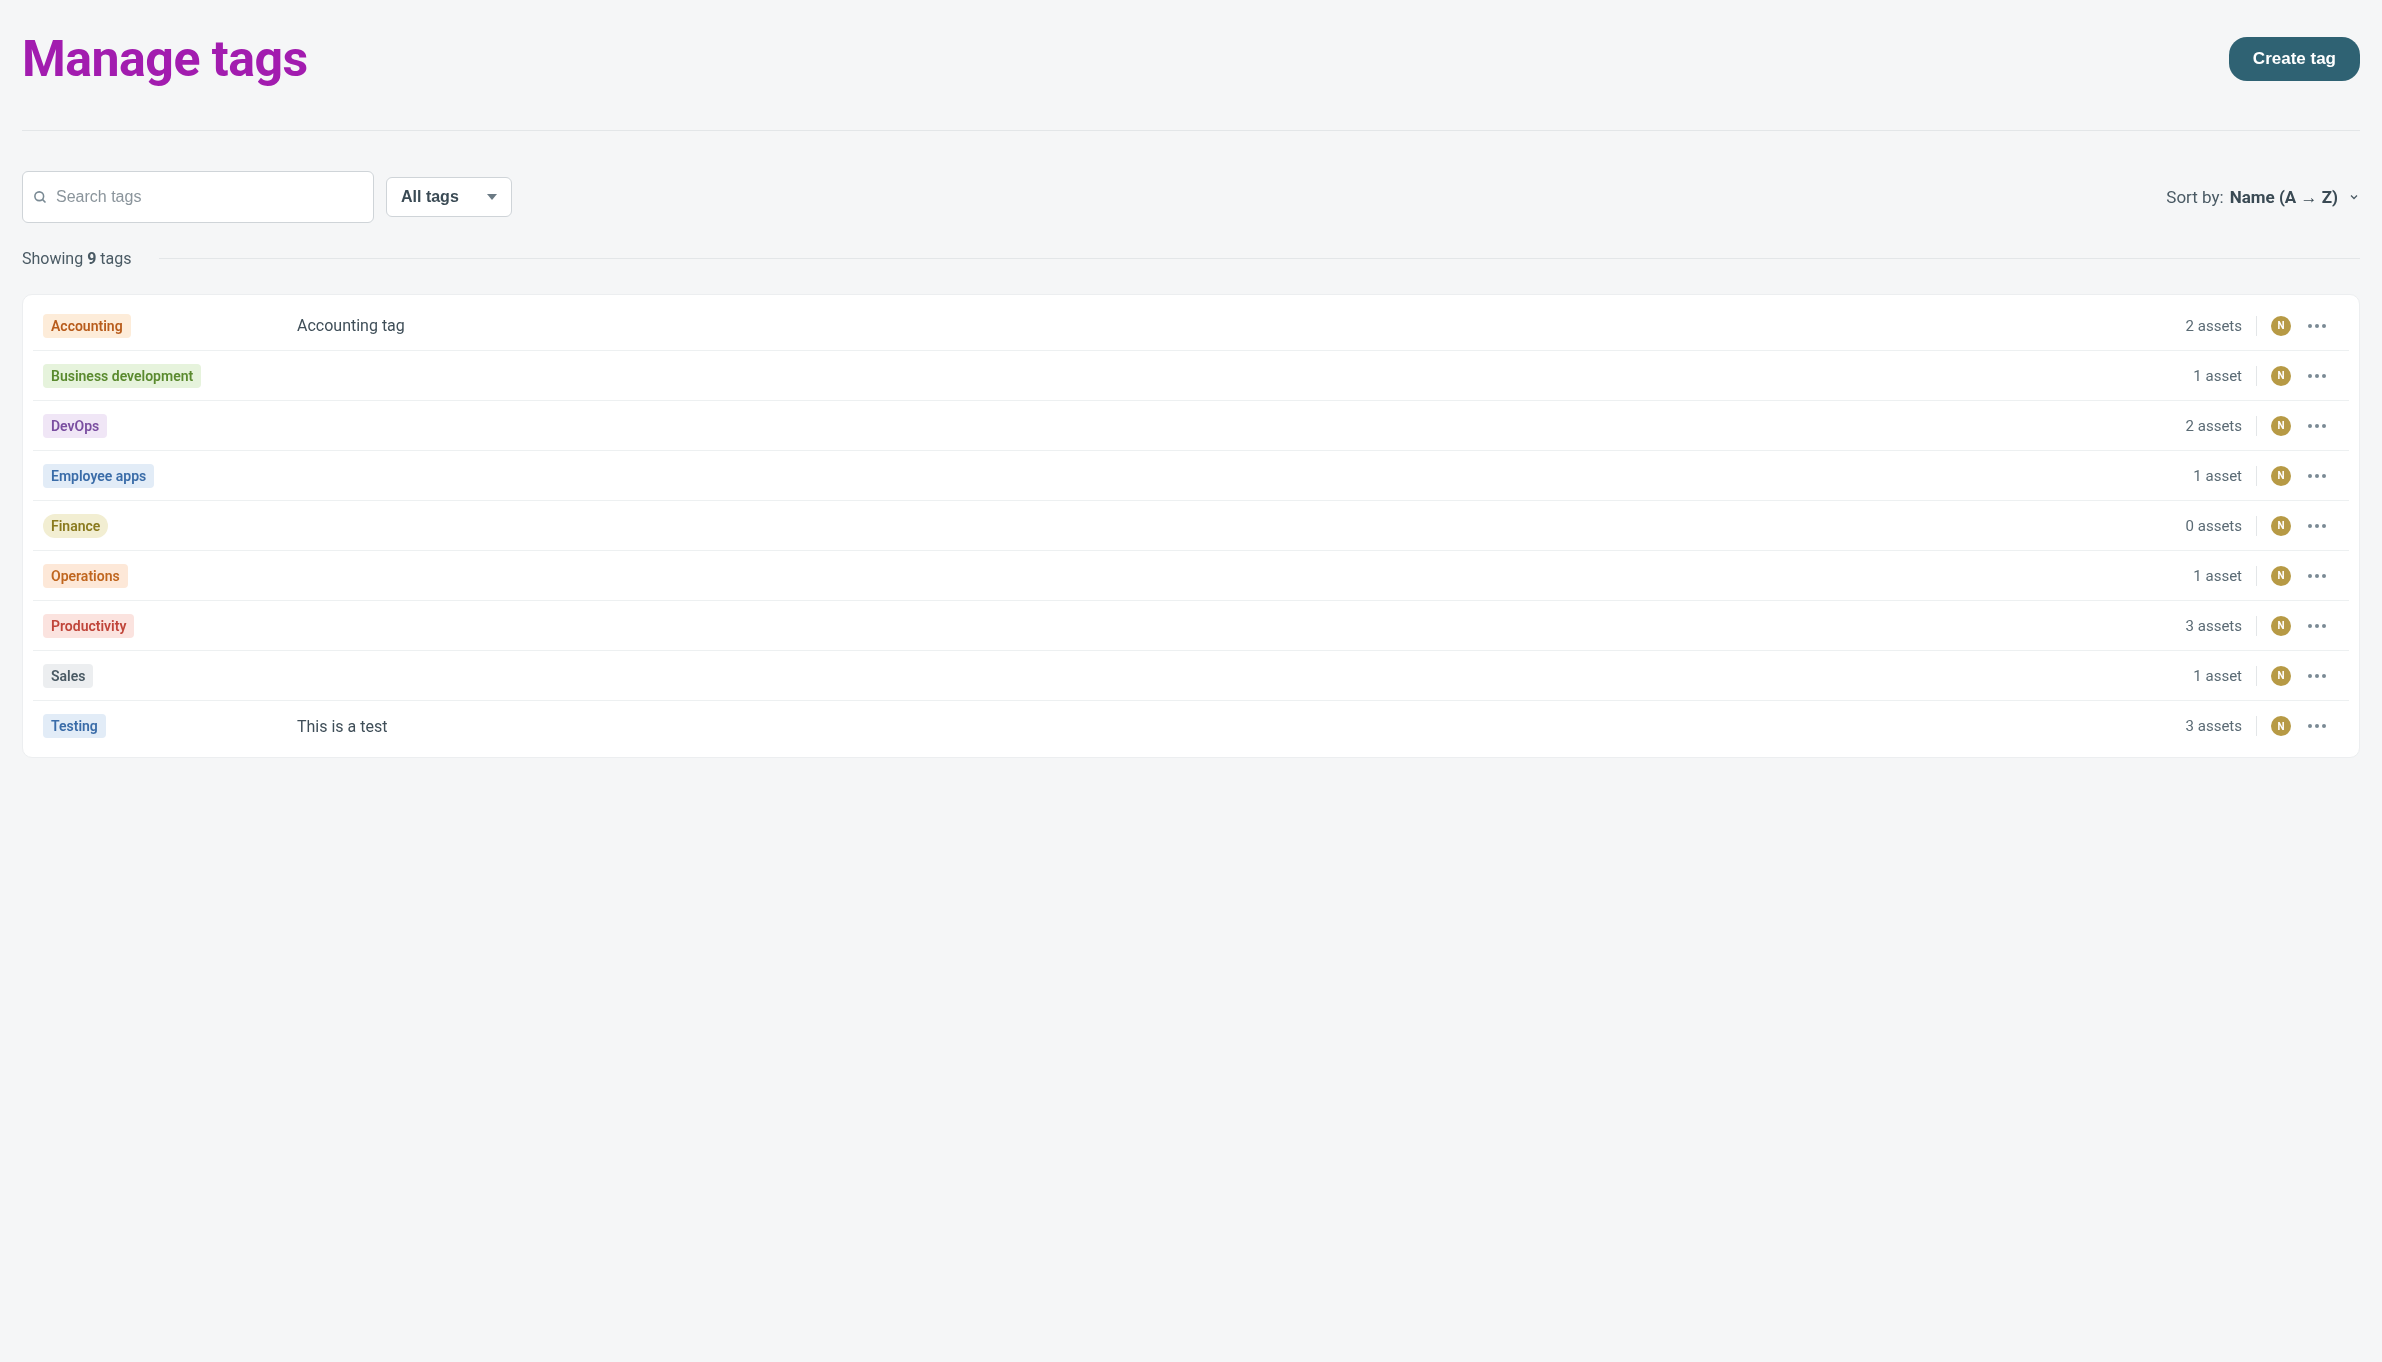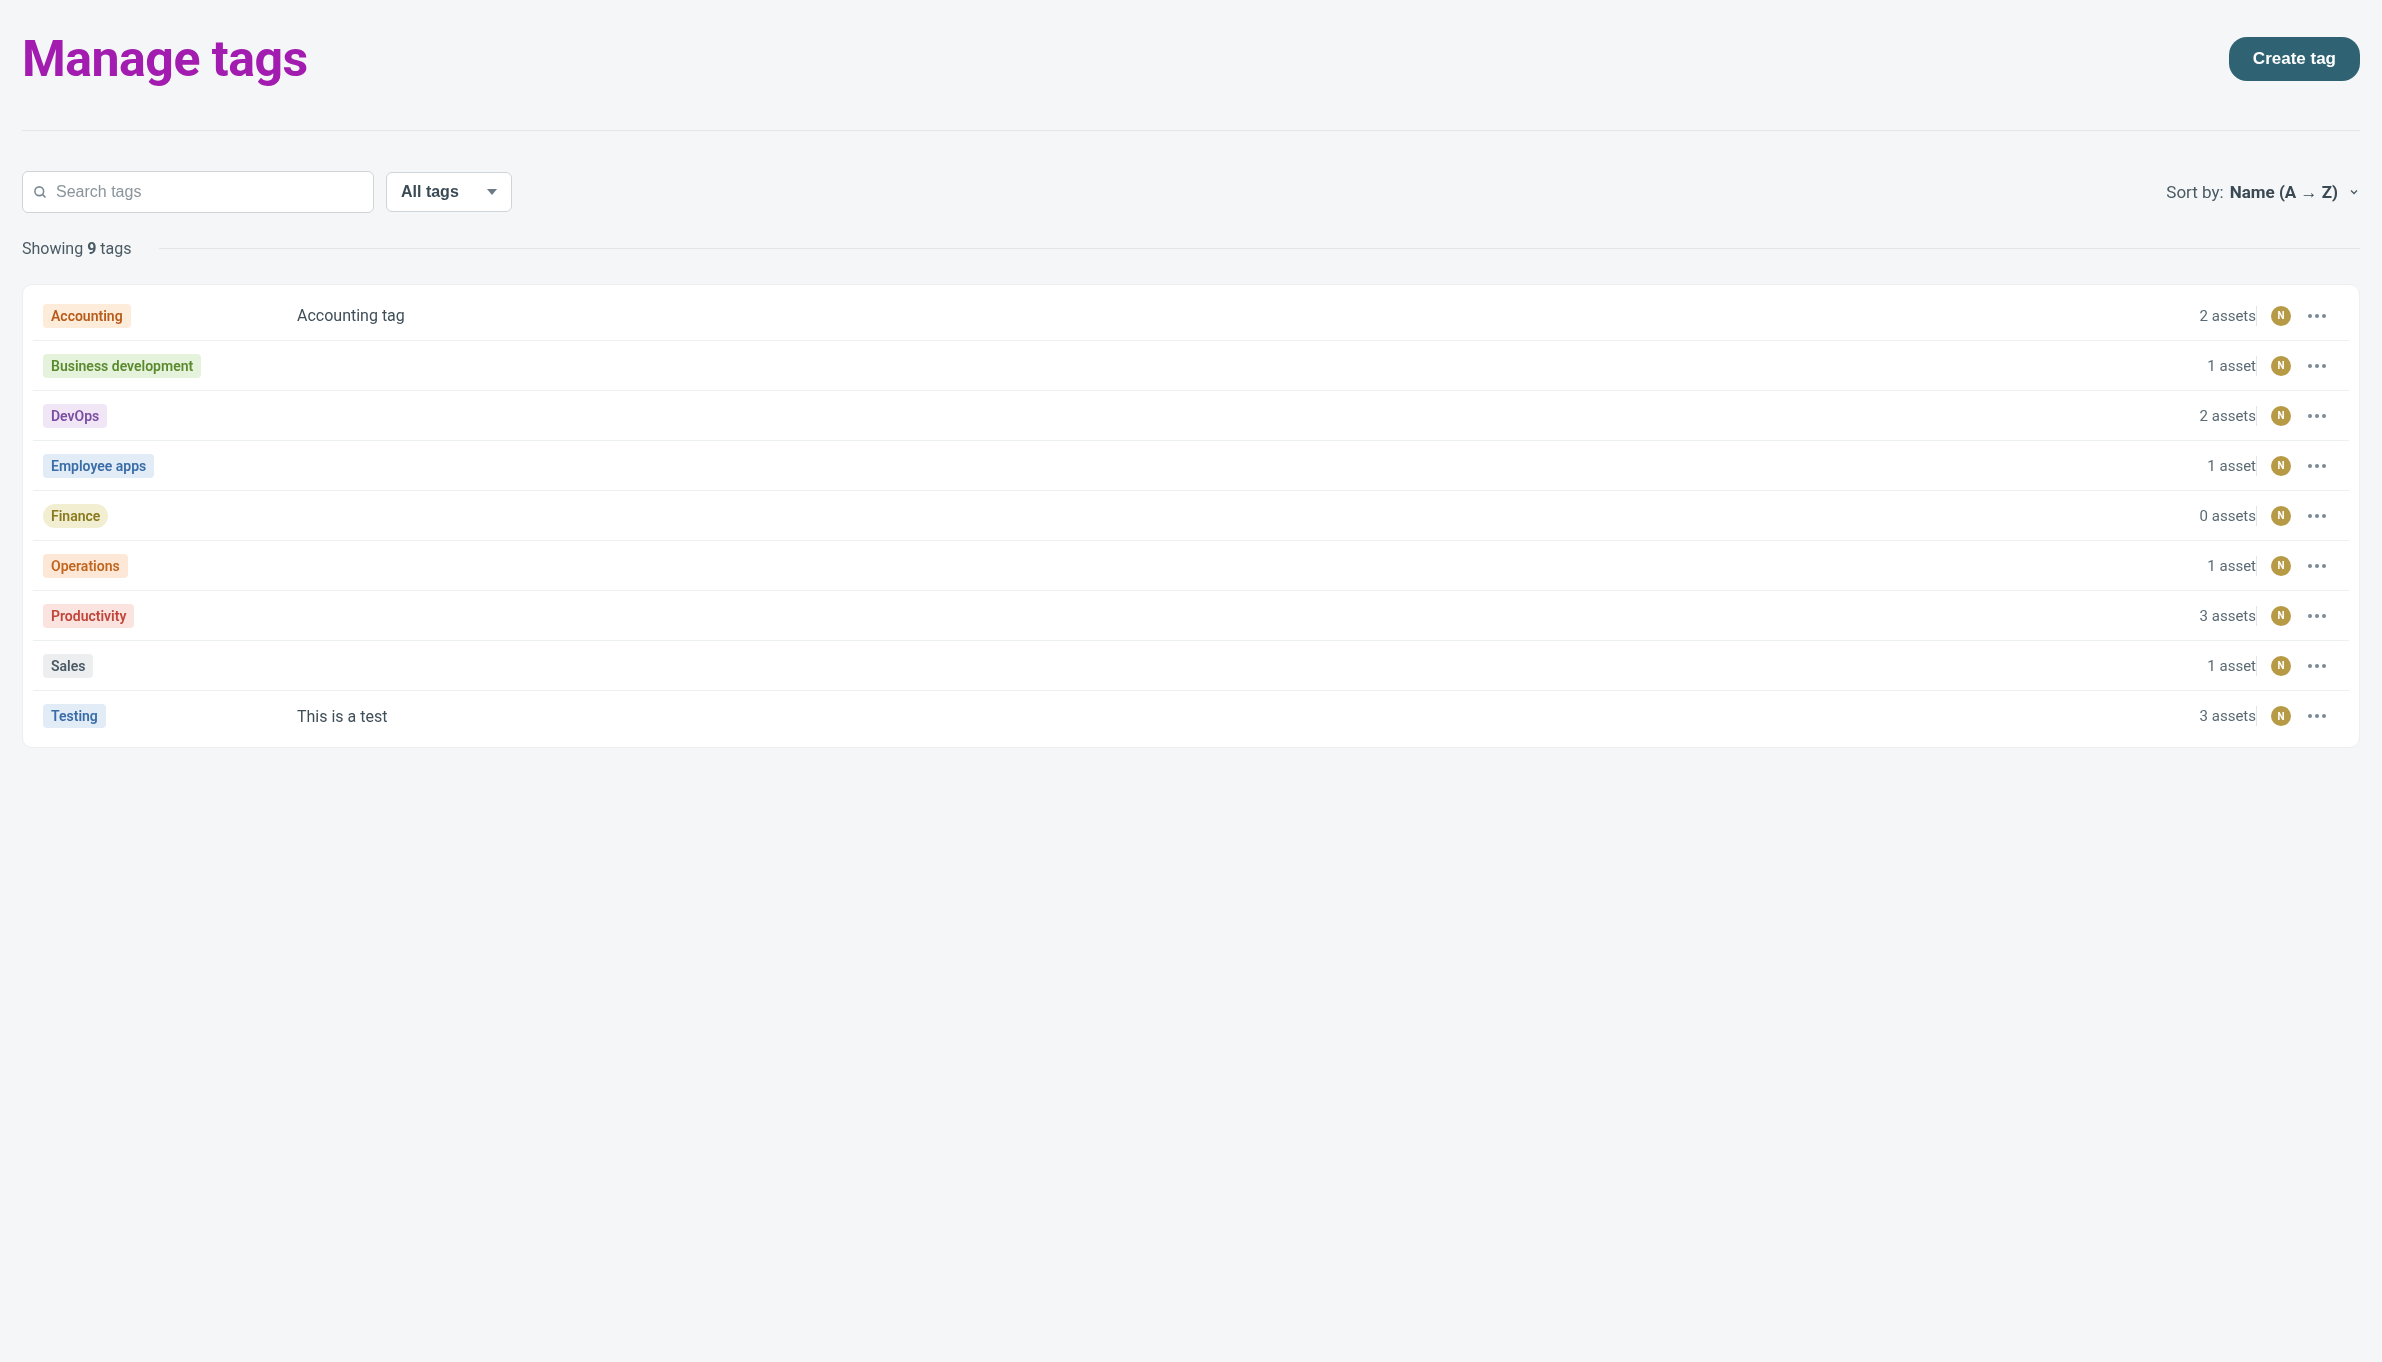--- a/index.html
+++ b/index.html
@@ -41,21 +41,21 @@
     gap:12px;
     margin-top:40px;
   }
   .search-wrap {
     display:flex;
     align-items:center;
     border:1px solid #cfd4d8;
     border-radius:6px;
     background:#fff;
     padding:8px 10px;
-    height:42px;
+    height:52px;
     width:352px;
   }
   .search-wrap svg { flex:0 0 auto; }
   .search-input {
     border:none;
     outline:none;
     font-size:16px;
     color:#3a4a54;
     margin-left:8px;
     flex:1;
@@ -117,20 +117,21 @@
     border-bottom:1px solid #edf0f1;
     min-height:50px;
   }
   .row:last-child { border-bottom:none; }
   .tag-cell { width:254px; flex:0 0 254px; }
   .desc-cell { flex:1; font-size:16px; color:#3f4e58; }
   .assets-cell {
     font-size:15px;
     color:#5a6a74;
     text-align:right;
+    padding-right:14px;
     border-right:1px solid #e3e6e8;
     line-height:20px;
   }
   .avatar {
     width:20px;height:20px;border-radius:50%;
     background:#b79a45;
     color:#fff;
     font-size:10px;
     font-weight:700;
     display:flex;align-items:center;justify-content:center;

